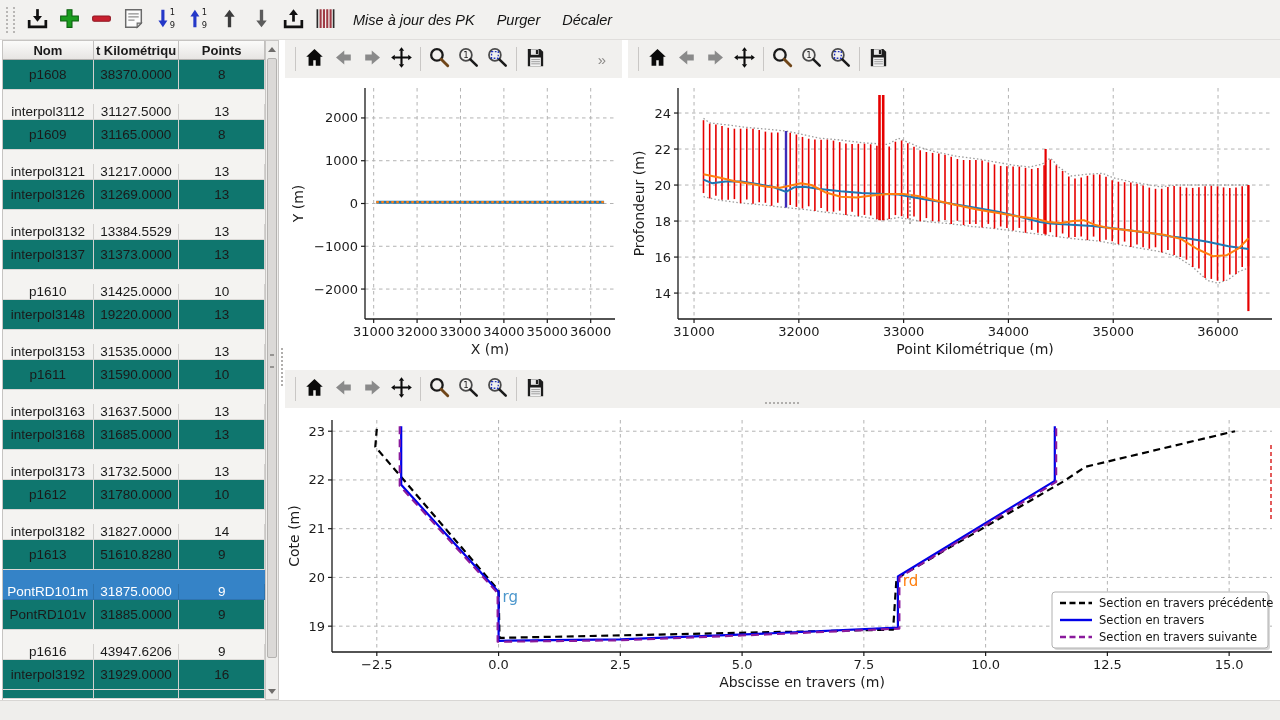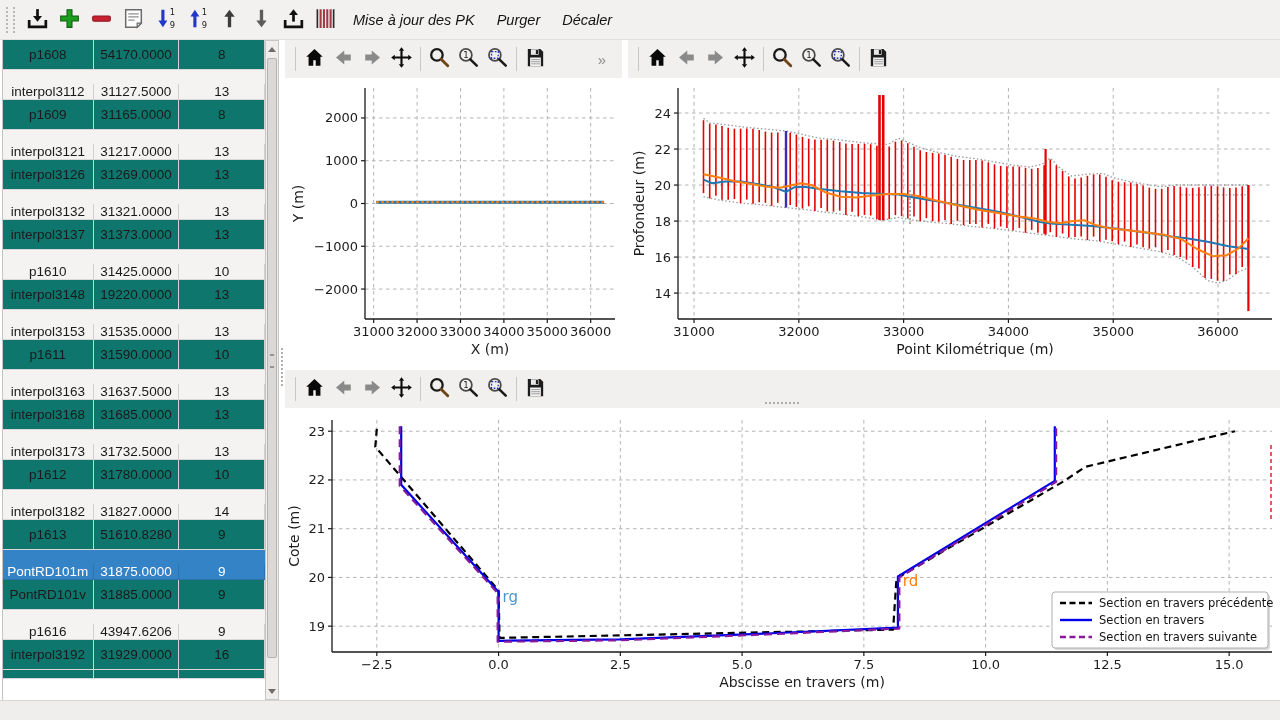--- a/index.html
+++ b/index.html
@@ -147,24 +147,29 @@
           </svg></span>
       </button>
     </span>
   <button class="text-btn">Mise à jour des PK</button>
   <button class="text-btn">Purger</button>
   <button class="text-btn">Décaler</button>
 </div>
 
 <div class="left-panel">
   <div class="tableview">
+    <div class="thead">
+      <div class="th c0">Nom</div>
+      <div class="th c1">t Kilométriqu</div>
+      <div class="th c2">Points</div>
+    </div>
     <div id="table-body">
         <div class="trow">
           <div class="td c0">p1608</div>
-          <div class="td c1">54170.0000</div>
+          <div class="td c1">38370.0000</div>
           <div class="td c2">8</div>
         </div>
         <div class="trow alt">
           <div class="td c0">interpol3112</div>
           <div class="td c1">31127.5000</div>
           <div class="td c2">13</div>
         </div>
         <div class="trow">
           <div class="td c0">p1609</div>
           <div class="td c1">31165.0000</div>
@@ -175,21 +180,21 @@
           <div class="td c1">31217.0000</div>
           <div class="td c2">13</div>
         </div>
         <div class="trow">
           <div class="td c0">interpol3126</div>
           <div class="td c1">31269.0000</div>
           <div class="td c2">13</div>
         </div>
         <div class="trow alt">
           <div class="td c0">interpol3132</div>
-          <div class="td c1">31321.0000</div>
+          <div class="td c1">13384.5529</div>
           <div class="td c2">13</div>
         </div>
         <div class="trow">
           <div class="td c0">interpol3137</div>
           <div class="td c1">31373.0000</div>
           <div class="td c2">13</div>
         </div>
         <div class="trow alt">
           <div class="td c0">p1610</div>
           <div class="td c1">31425.0000</div>

